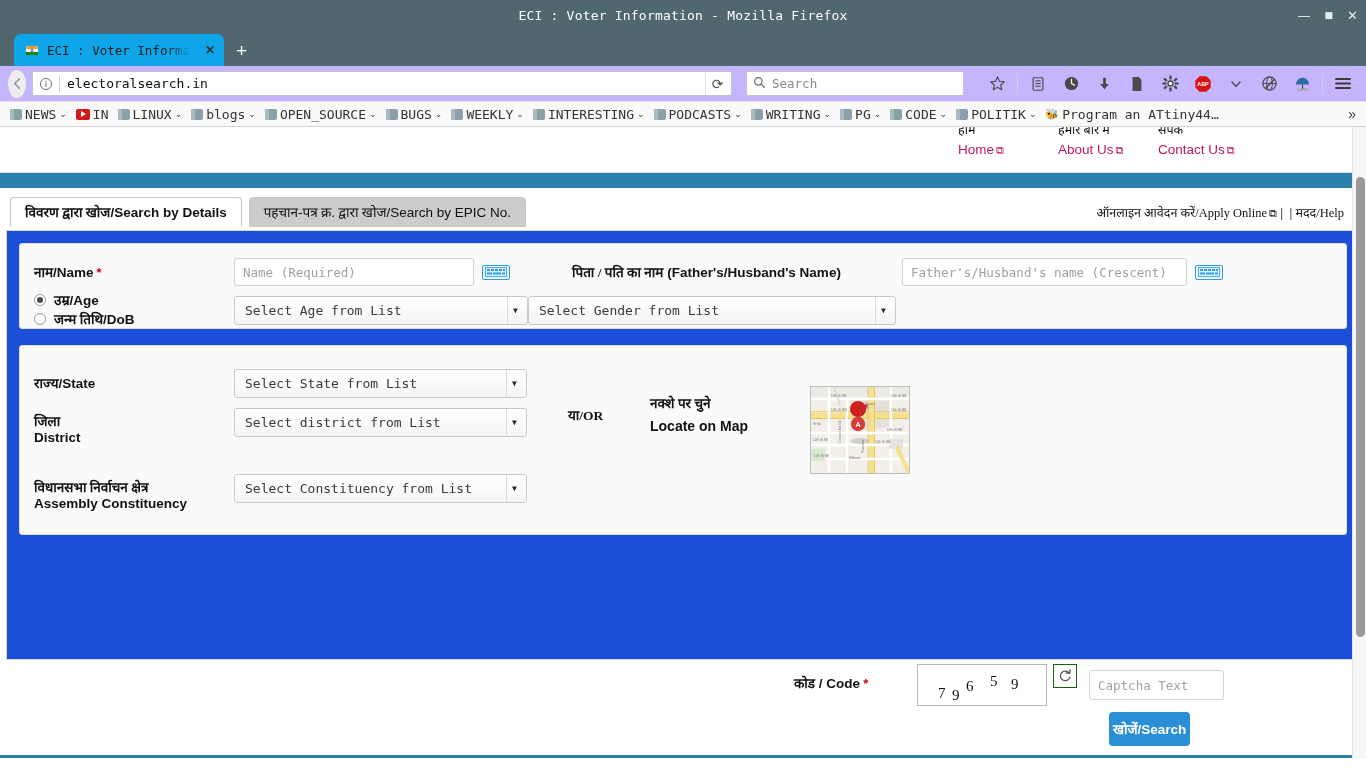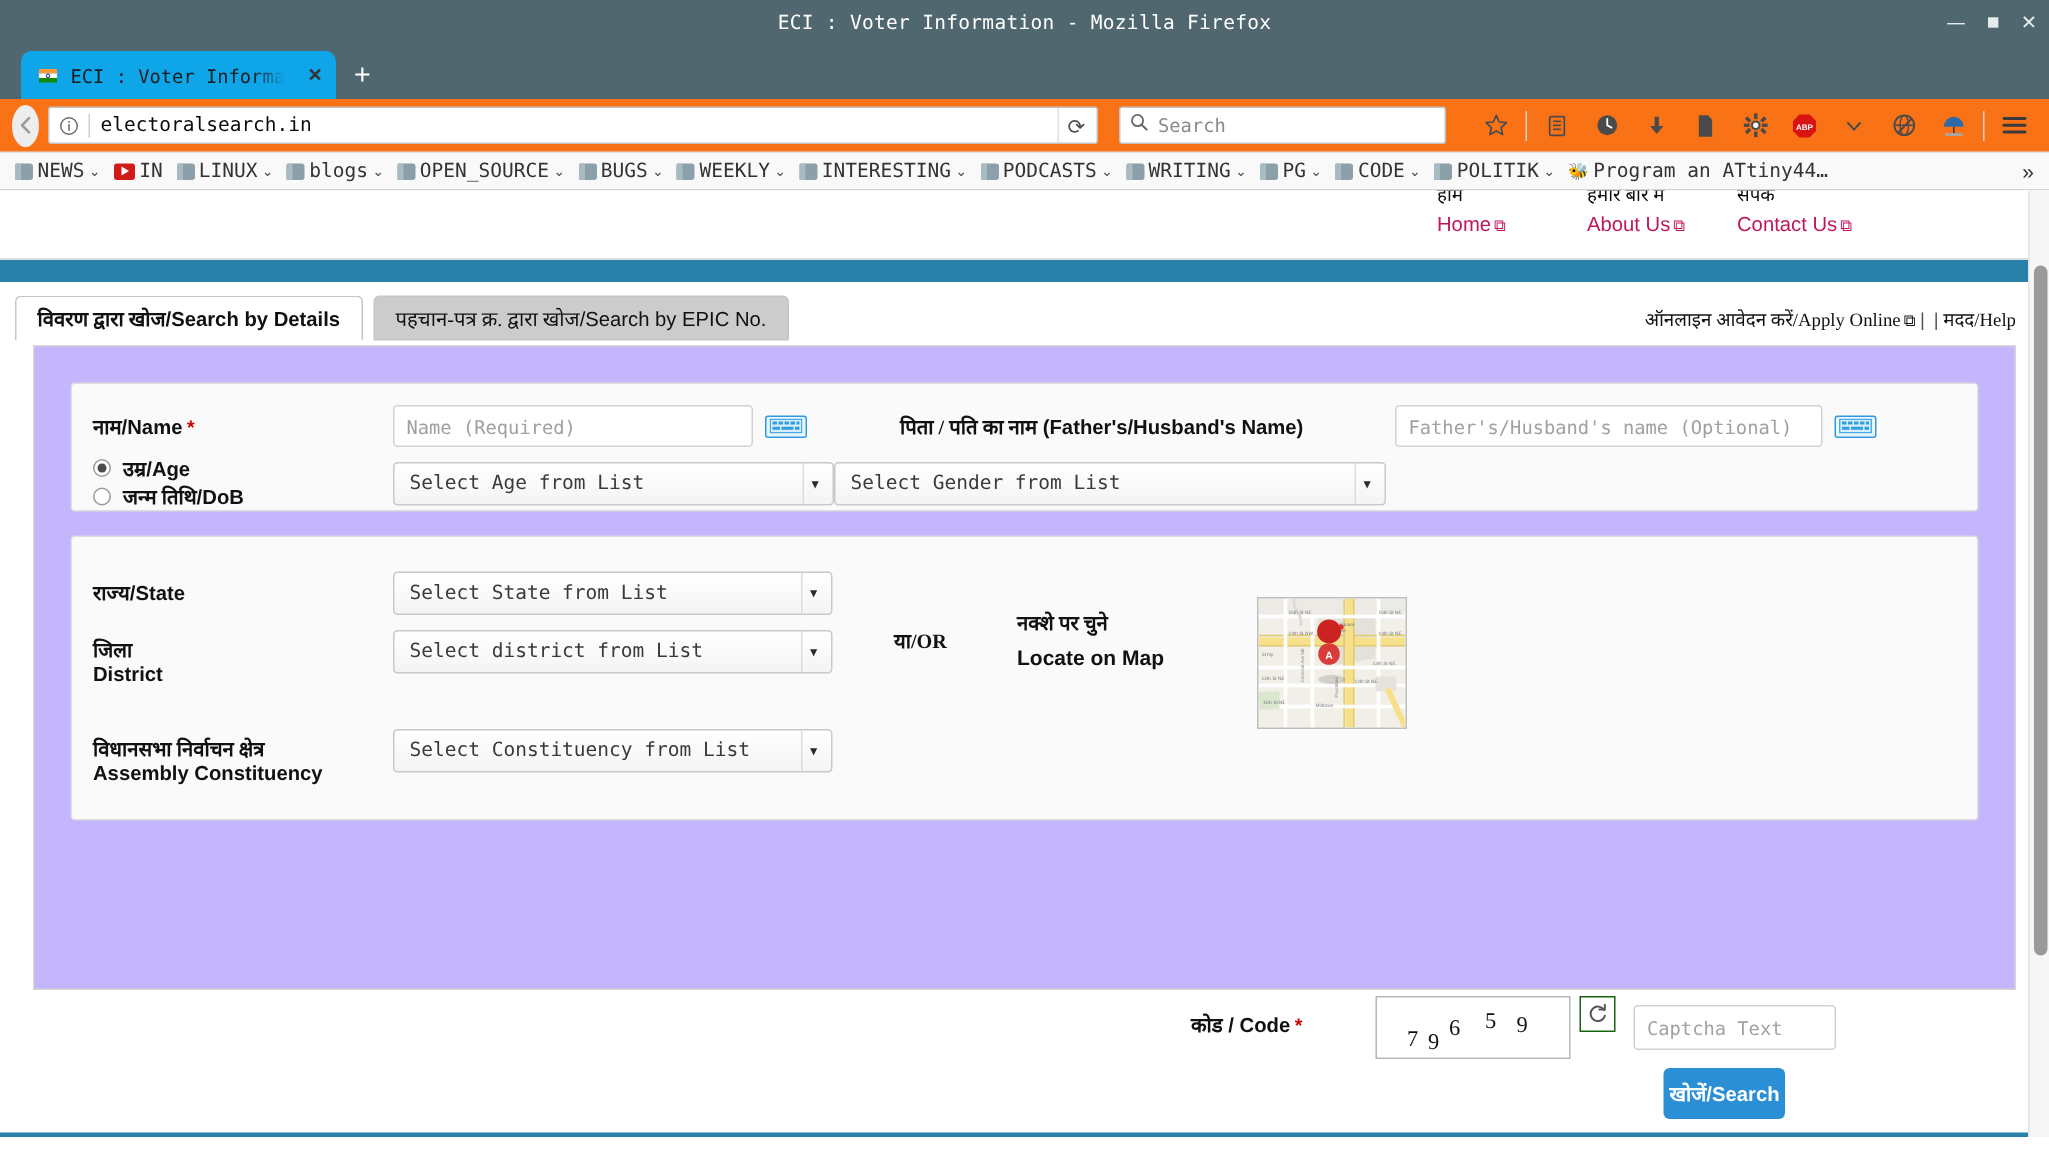--- a/index.html
+++ b/index.html
@@ -24,21 +24,21 @@
   .tab {
     height: 32px; background: #0ea5e9; border-radius: 7px 7px 0 0;
     display: flex; align-items: center; gap: 7px; padding: 0 9px 0 11px; min-width: 210px;
   }
   .tab-favicon { width: 15px; height: 15px; position: relative; display:inline-block; }
   .tab-label { font-size: 12.5px; color: #1c1c1c; font-family: "DejaVu Sans Mono", monospace; white-space: nowrap;
                 overflow:hidden; max-width: 150px; -webkit-mask-image: linear-gradient(90deg,#000 85%,transparent); mask-image: linear-gradient(90deg,#000 85%,transparent); }
   .tab-close { font-size: 12px; color: #333; margin-left: auto; font-weight: bold; }
   .newtab { color: #ffffff; font-size: 19px; margin-left: 12px; margin-bottom: 4px; font-weight: 300; }
 
-  .navbar { height: 36px; background: #f97316; display: flex; align-items: center; padding: 0 8px; gap: 6px; border-bottom: 1px solid #e2e2e2; }
+  .navbar { height: 36px; background: #c4b5fd; display: flex; align-items: center; padding: 0 8px; gap: 6px; border-bottom: 1px solid #e2e2e2; }
   .nav-back { width: 28px; height: 28px; border-radius: 50%; background: #ededed; display: flex; align-items: center; justify-content: center; color: #9a9a9a; font-size: 15px; }
   .urlbar {
     flex: 0 0 700px; height: 25px; background: #fff; border: 1px solid #c3c3c3; border-radius: 2px;
     display: flex; align-items: center; padding: 0 2px 0 6px;
   }
   .ident { color: #6a6a6a; font-size: 12px; display:flex; align-items:center; }
   .ident-sep { width: 1px; height: 16px; background: #cfcfcf; margin: 0 7px 0 6px; }
   .url-text { font-size: 13px; color: #0b0b0b; font-family: "DejaVu Sans Mono", monospace; flex: 1; }
   .reload { width: 24px; height: 23px; display: flex; align-items: center; justify-content: center; color: #4d4d4d; font-size: 14px; border-left: 1px solid #e0e0e0;}
   .searchbar {
@@ -82,21 +82,21 @@
     color: #111; vertical-align: bottom;
   }
   .site-tab.active { background: #ffffff; border-bottom-color: #ffffff; }
   .site-tab.inactive { background: #cccccc; margin-left: 7px; font-weight: normal; }
   .tab-hi { font-family: "Liberation Serif", serif; font-weight: bold; }
   .right-links { position: absolute; right: 22px; top: 16px; font-size: 12.5px; color: #111; }
   .right-links .hi { font-family: "Liberation Serif", serif; }
   .pipe { color: #555; margin: 0 3px; }
 
   
-  .form-panel { margin: 0 22px; border: 1px solid #d6d6d6; background: #c4b5fd; padding: 24px; height: 430px; }
+  .form-panel { margin: 0 6px; border: 1px solid #d6d6d6; background: #1d4ed8; padding: 12px; height: 430px; }
   .fieldset { border: 1px solid #dedede; background: #fafafa; border-radius: 3px; padding: 12px 14px; }
   .fs-1 { height: 86px; }
   .fs-2 { margin-top: 16px; height: 190px; }
 
   .row { display: flex; align-items: center; }
   .lbl { font-size: 13.5px; color: #111; font-weight: bold; }
   .lbl .hi { font-family: "Liberation Serif", serif; font-weight: bold; }
   .req { color: #cc0000; font-size: 13px; margin-left: 3px; }
 
   .txtinput {
@@ -404,21 +404,21 @@
                 <rect x="14" y="2" width="3" height="2"></rect>
                 <rect x="18" y="2" width="2" height="2"></rect>
                 <rect x="2" y="5.5" width="5" height="2"></rect>
                 <rect x="8" y="5.5" width="8" height="2"></rect>
                 <rect x="17" y="5.5" width="3" height="2"></rect>
               </g>
             </svg>
         </span>
         <div class="lbl" style="margin-left:62px;width:330px"><span class="hi">पिता / पति का नाम</span> <span>(Father's/Husband's Name)</span></div>
         <div class="txtinput" style="width:285px">
-            <span>Father's/Husband's name (Optional)</span>
+            <span>Father's/Husband's name (Crescent)</span>
           </div>
         <span class="kbd-ico" style="margin-left:8px">
           <svg width="22" height="10" viewBox="0 0 22 10">
               <rect x="0.5" y="0.5" width="21" height="9" fill="#d8eefc" stroke="#2f9fe0" stroke-width=".8"></rect>
               <g fill="#2f9fe0">
                 <rect x="2" y="2" width="3" height="2"></rect>
                 <rect x="6" y="2" width="3" height="2"></rect>
                 <rect x="10" y="2" width="3" height="2"></rect>
                 <rect x="14" y="2" width="3" height="2"></rect>
                 <rect x="18" y="2" width="2" height="2"></rect>

